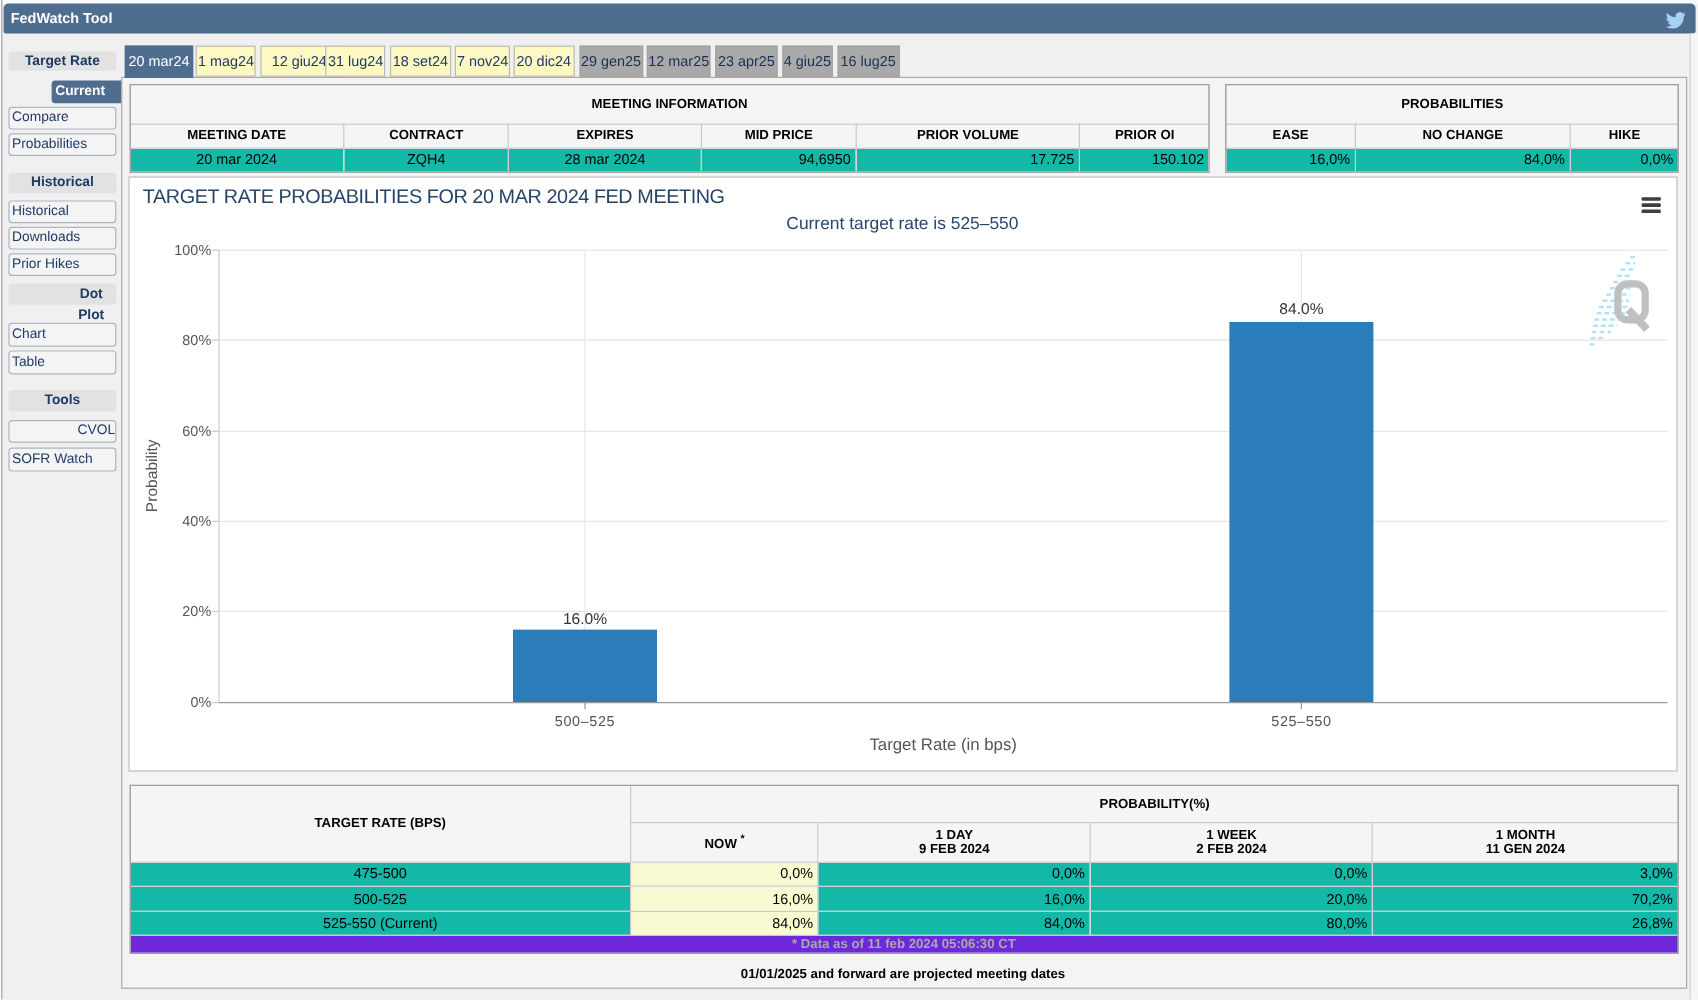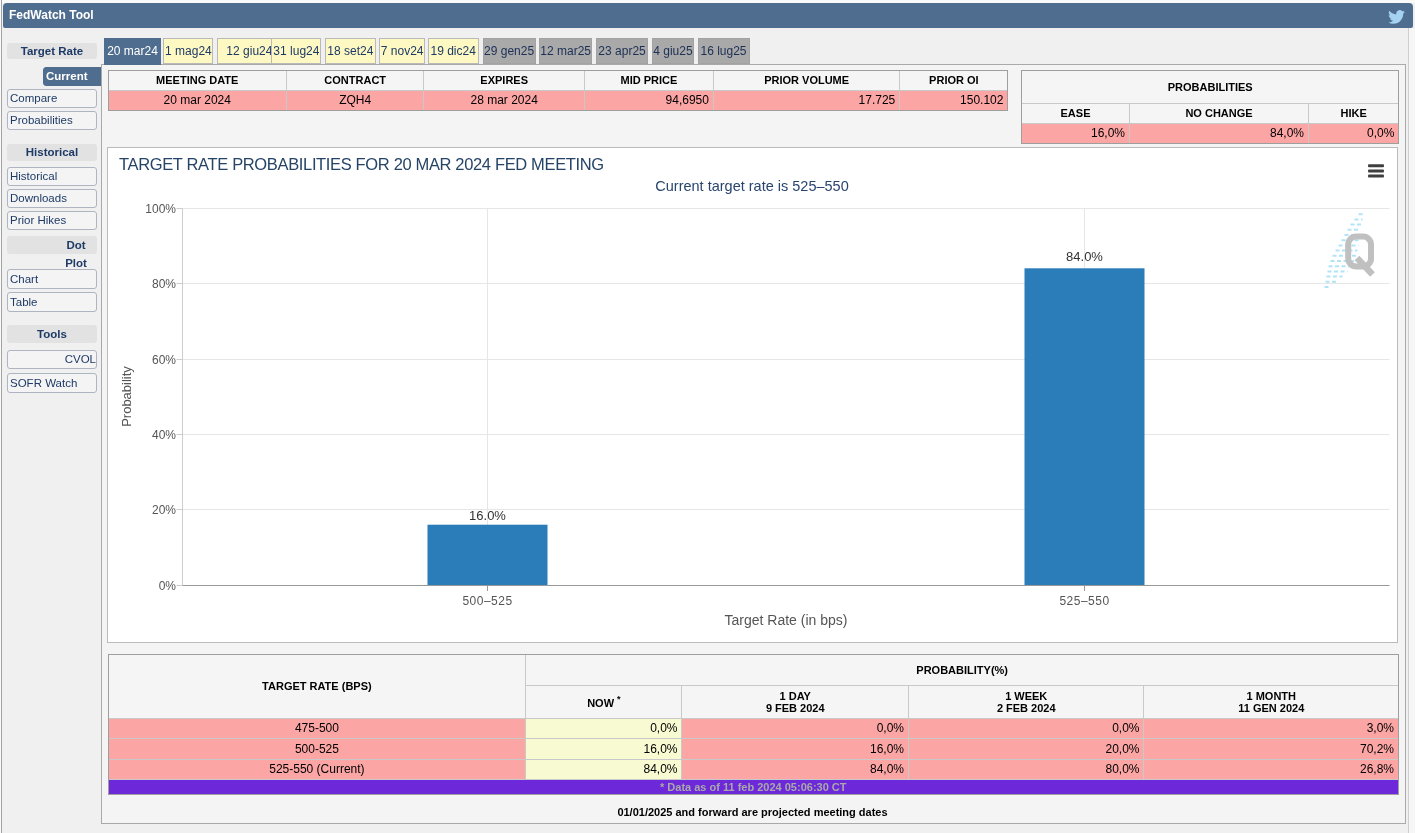--- a/index.html
+++ b/index.html
@@ -15,21 +15,21 @@
 
 .tab { top:38px; height:26px; background:#fef9c3; border:1px solid #b9b9b9; color:#1e3a66; font-size:12px; text-align:center; line-height:24px; z-index:3; white-space:nowrap; }
 .tab.sel { background:#4f6d8e; border-color:#4f6d8e; color:#fff; height:27px; }
 .tab.gray { background:#a9a9a9; border-color:#a2a2a2; color:#1c2f55;text-align:center; }
 #panel { left:101px; top:64px; width:1305px; height:760px; background:#f4f4f4; border:1px solid #a9a9a9; }
 
 table { border-collapse:collapse; table-layout:fixed; background:#fff; }
 .box { border:1px solid #9e9e9e; outline:1px solid #9e9e9e; outline-offset:-1px; }
 td,th { border:1px solid #c9c9c9; overflow:hidden; white-space:nowrap; }
 .hd { background:#f5f5f5; font-size:11px; font-weight:bold; text-align:center; color:#000; }
-.val { font-size:12px; color:#000; background:#fca5a5; }
+.val { font-size:12px; color:#000; background:#14b8a6; }
 .c { text-align:center; } .r { text-align:right; padding-right:4px; }
 #belownote { font-size:11px; font-weight:bold; color:#000; text-align:center; }
 #chartbox { left:107px; top:147px; width:1291px; height:496px; background:#fff; border:1px solid #bbb; }
 </style>
 </head>
 <body>
 <div id="page">
   <div class="abs" style="left:0;top:0;width:1px;height:833px;background:#fafafa;"></div>
   <div class="abs" style="left:2px;top:0;width:1413px;height:3px;background:#fafafa;"></div>
   <div class="abs" style="left:1px;top:0;width:1px;height:833px;background:#a3a3a3;"></div>
@@ -55,37 +55,40 @@
   <div class="abs sbb" style="top:372.5px;height:20px;line-height:18px;">SOFR Watch</div>
 
   <div id="panel" class="abs"></div>
 
   <div class="abs tab sel" style="left:104px;width:57px;">20 mar24</div>
   <div class="abs tab" style="left:163.4px;width:50px;">1 mag24</div>
   <div class="abs tab" style="left:216.9px;width:65px;">12 giu24</div>
   <div class="abs tab" style="left:271.4px;width:50px;">31 lug24</div>
   <div class="abs tab" style="left:324.9px;width:51px;">18 set24</div>
   <div class="abs tab" style="left:379.4px;width:45.5px;">7 nov24</div>
-  <div class="abs tab" style="left:427.7px;width:51px;">19 dic24</div>
+  <div class="abs tab" style="left:427.7px;width:51px;">20 dic24</div>
   <div class="abs tab gray" style="left:482.6px;width:53px;">29 gen25</div>
   <div class="abs tab gray" style="left:538.9px;width:53.5px;">12 mar25</div>
   <div class="abs tab gray" style="left:595.8px;width:52.5px;">23 apr25</div>
   <div class="abs tab gray" style="left:651.6px;width:42.6px;">4 giu25</div>
   <div class="abs tab gray" style="left:697.5px;width:52px;">16 lug25</div>
 
   <table class="abs box" style="left:107.5px;top:69.5px;width:900px;">
     <colgroup>
         <col style="width:178.5px">
         <col style="width:137.4px">
         <col style="width:160.6px">
         <col style="width:129px">
         <col style="width:186.3px">
         <col style="width:108.2px">
       </colgroup>
     <tbody>
+        <tr>
+          <td colspan="6" class="hd" style="height:33px;">MEETING INFORMATION</td>
+        </tr>
     <tr>
       <td class="hd" style="height:20px;">MEETING DATE</td>
           <td class="hd">CONTRACT</td>
           <td class="hd">EXPIRES</td>
           <td class="hd">MID PRICE</td>
           <td class="hd">PRIOR VOLUME</td>
           <td class="hd">PRIOR OI</td>
     </tr>
     <tr>
       <td class="val c" style="height:20px;">20 mar 2024</td>

